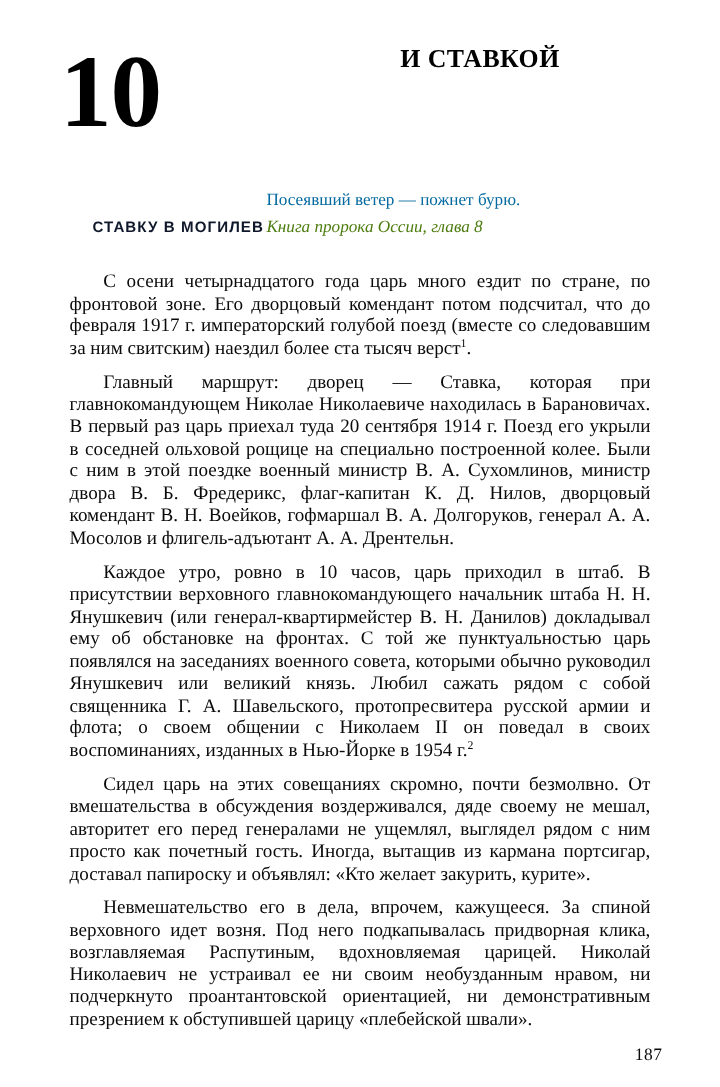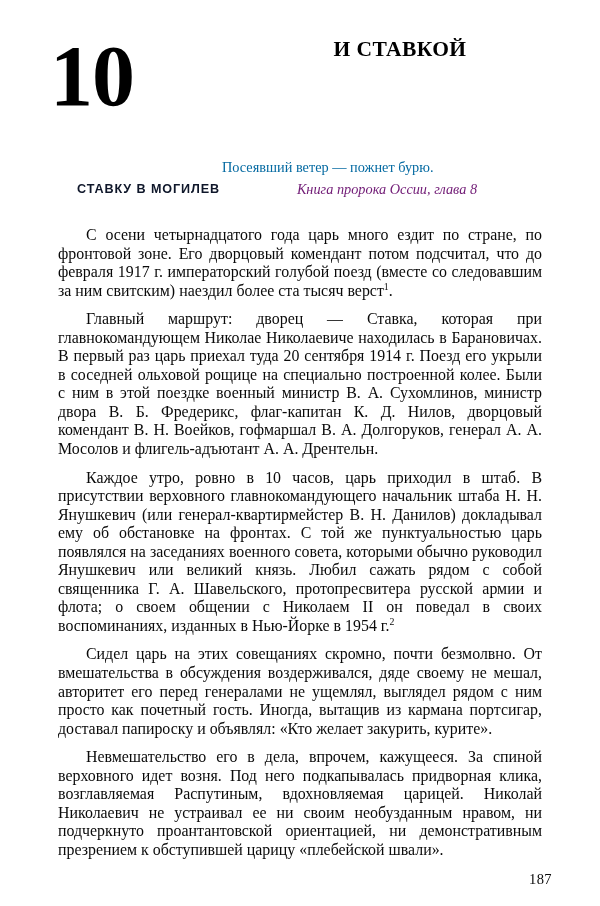--- a/index.html
+++ b/index.html
@@ -71,25 +71,25 @@
     text-align: left;
     font-size: 14.3px;
     line-height: 19px;
     color: #0369a1;
   }
   .epigraph-source {
     position: absolute;
     right: 0px;
     top: 22px;
     width: 330px;
-    text-align: center;
+    text-align: left;
     font-style: italic;
     font-size: 14.3px;
     line-height: 19px;
-    color: #701a75;
+    color: #4d7c0f;
   }
   .section-label {
     position: absolute;
     left: 0px;
     top: 22px;
     font-family: "Liberation Sans", sans-serif;
     font-weight: bold;
     font-size: 12.6px;
     line-height: 19px;
     letter-spacing: 0.9px;

